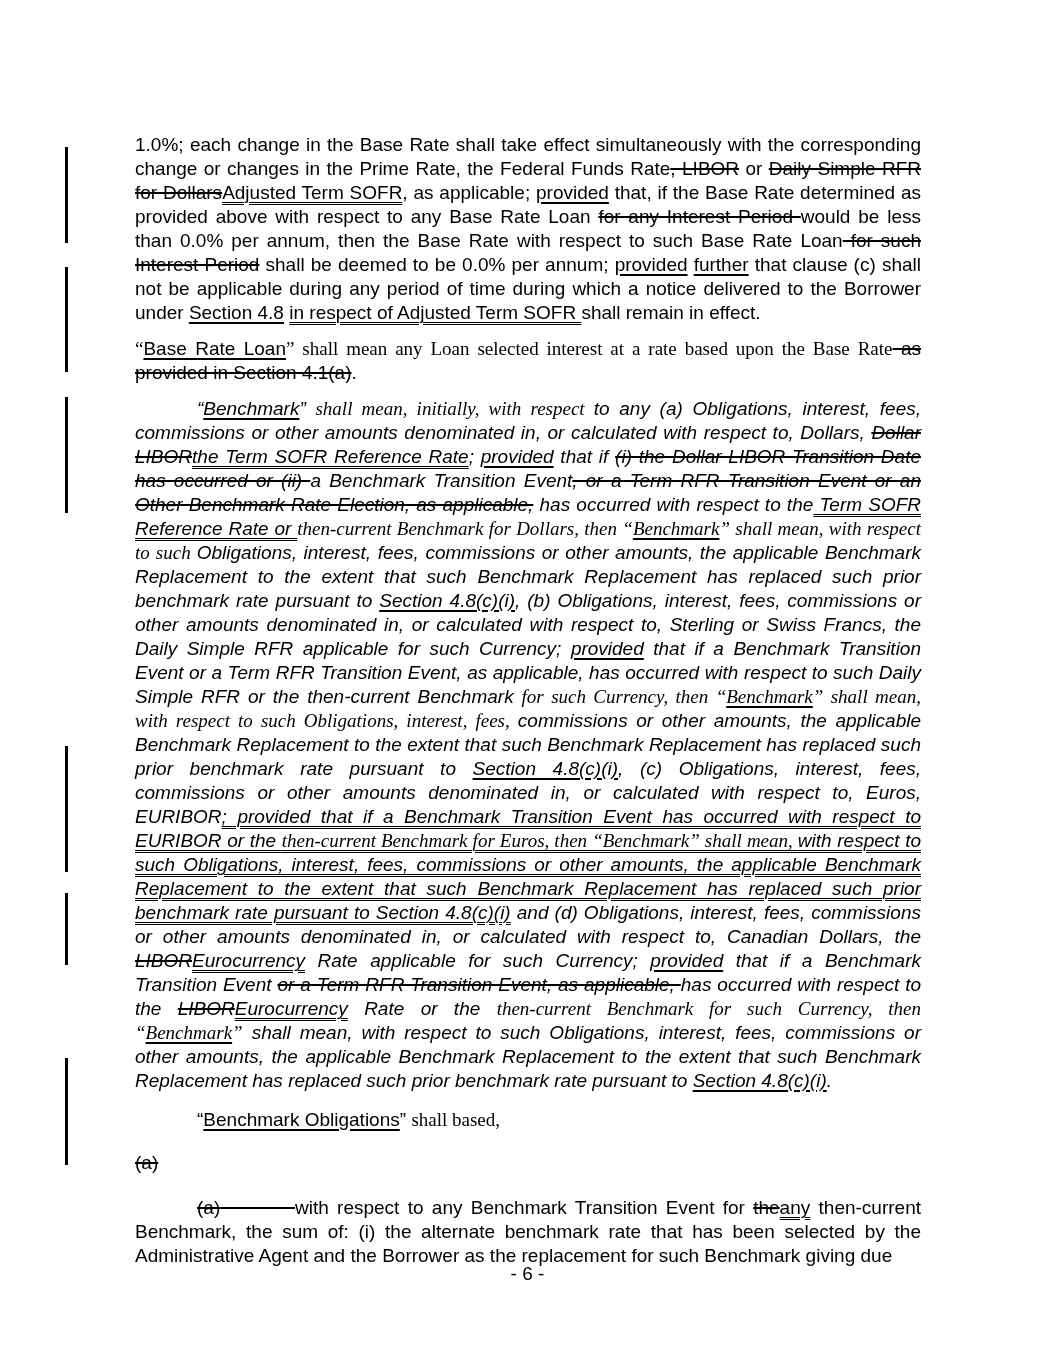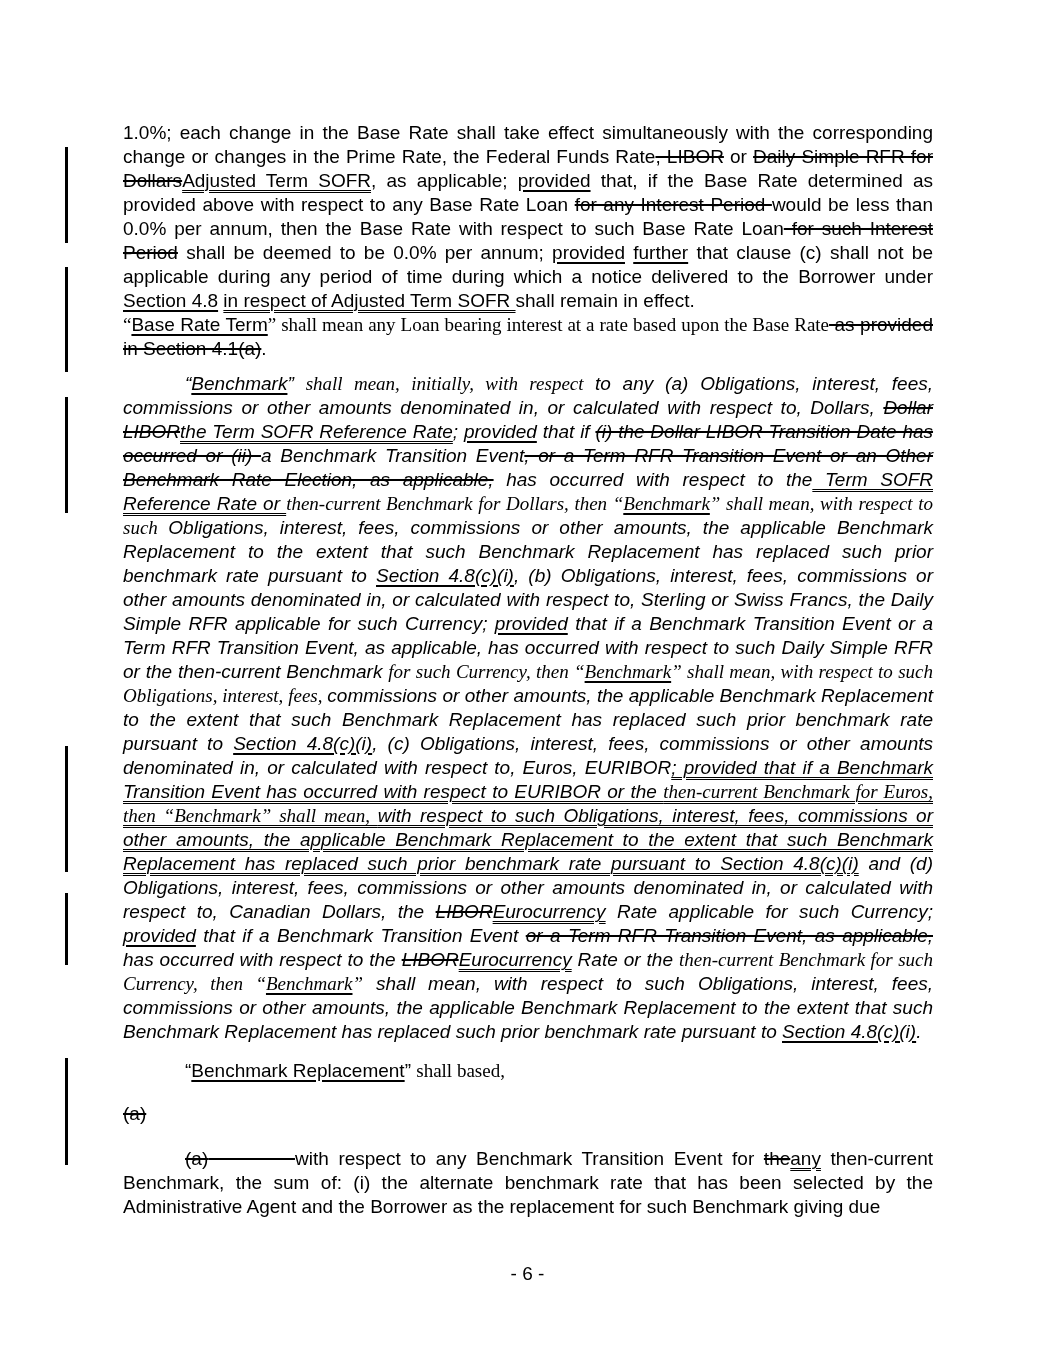--- a/index.html
+++ b/index.html
@@ -11,21 +11,21 @@
     color:#000;
   }
   #doc{
     position:absolute;
     left:123px;top:121px;width:810px;
     font-family:"Liberation Sans",sans-serif;
     font-size:19px;line-height:24px;
     text-align:justify;
     color:#000;
   }
-  .para{margin:0;padding:0;}
+  .para{margin:12px;padding:0;}
   .indent{text-indent:62px;}
   .mt-benchmark{margin-top:11px;font-style:italic;}
   .mt-benchrepl{margin-top:15px;}
   .mt-clause-a-del{margin-top:19px;}
   .mt-clause-a{margin-top:21px;}
   
   .r-n  {font-family:"Liberation Sans",sans-serif;}
   .r-ns {font-family:"Liberation Serif",serif;}
   .r-d  {font-family:"Liberation Sans",sans-serif;text-decoration:line-through;text-decoration-thickness:2px;}
   .r-td {font-family:"Liberation Sans",sans-serif;text-decoration:line-through;text-decoration-thickness:2px;}
@@ -51,22 +51,22 @@
 
   <div class="change-bar" style="top:147px;height:96px;"></div>
   <div class="change-bar" style="top:267px;height:105px;"></div>
   <div class="change-bar" style="top:397px;height:116px;"></div>
   <div class="change-bar" style="top:746px;height:126px;"></div>
   <div class="change-bar" style="top:893px;height:72px;"></div>
   <div class="change-bar" style="top:1058px;height:107px;"></div>
 
   <div id="doc">
     <p class="para"><span class="r-n">1.0%; each change in the Base Rate shall take effect simultaneously with the corresponding change or changes in the Prime Rate, the Federal Funds Rate</span><span class="r-d">, LIBOR</span><span class="r-n"> or </span><span class="r-d">Daily Simple RFR for Dollars</span><span class="r-ins">Adjusted Term SOFR</span><span class="r-n">, as applicable; </span><span class="r-u">provided</span><span class="r-n"> that, if the Base Rate determined as provided above with respect to any Base Rate Loan </span><span class="r-d">for any Interest Period </span><span class="r-n">would be less than 0.0% per annum, then the Base Rate with respect to such Base Rate Loan</span><span class="r-d"> for such Interest Period</span><span class="r-n"> shall be deemed to be 0.0% per annum; </span><span class="r-u">provided</span><span class="r-n"> </span><span class="r-u">further</span><span class="r-n"> that clause (c) shall not be applicable during any period of time during which a notice delivered to the Borrower under </span><span class="r-u">Section 4.8</span><span class="r-n"> </span><span class="r-ins">in respect of Adjusted Term SOFR </span><span class="r-n">shall remain in effect.</span></p>
-    <p class="para"><span class="r-ns">“</span><span class="r-u">Base Rate Term</span><span class="r-ns">” shall mean any Loan bearing interest at a rate based upon the Base Rate</span><span class="r-d"> as provided in Section 4.1(a)</span><span class="r-n">.</span></p>
+    <p class="para"><span class="r-ns">“</span><span class="r-u">Base Rate Loan</span><span class="r-ns">” shall mean any Loan selected interest at a rate based upon the Base Rate</span><span class="r-d"> as provided in Section 4.1(a)</span><span class="r-n">.</span></p>
     <p class="para indent mt-benchmark"><span class="r-n">“</span><span class="r-u">Benchmark</span><span class="r-n">” </span><span class="r-ns">shall mean, initially, with respect </span><span class="r-n">to any (a) Obligations, interest, fees, commissions or other amounts denominated in, or calculated with respect to, Dollars, </span><span class="r-d">Dollar LIBOR</span><span class="r-ins">the Term SOFR Reference Rate</span><span class="r-n">; </span><span class="r-u">provided</span><span class="r-n"> that if </span><span class="r-d">(i) the Dollar LIBOR Transition Date has occurred or (ii) </span><span class="r-n">a Benchmark Transition Event</span><span class="r-d">, or a Term RFR Transition Event or an Other Benchmark Rate Election, as applicable,</span><span class="r-n"> has occurred with respect to the</span><span class="r-ins"> Term SOFR Reference Rate or </span><span class="r-ns">then-current Benchmark for Dollars, then “</span><span class="r-us">Benchmark</span><span class="r-ns">” shall mean, with respect to such </span><span class="r-n">Obligations, interest, fees, commissions or other amounts, the applicable Benchmark Replacement to the extent that such Benchmark Replacement has replaced such prior benchmark rate pursuant to </span><span class="r-u">Section 4.8(c)(i)</span><span class="r-n">, (b) Obligations, interest, fees, commissions or other amounts denominated in, or calculated with respect to, Sterling or Swiss Francs, the Daily Simple RFR applicable for such Currency; </span><span class="r-u">provided</span><span class="r-n"> that if a Benchmark Transition Event or a Term RFR Transition Event, as applicable, has occurred with respect to such Daily Simple RFR or the then-current Benchmark </span><span class="r-ns">for such Currency, then “</span><span class="r-us">Benchmark</span><span class="r-ns">” shall mean, with respect to such Obligations, interest, fees, </span><span class="r-n">commissions or other amounts, the applicable Benchmark Replacement to the extent that such Benchmark Replacement has replaced such prior benchmark rate pursuant to </span><span class="r-u">Section 4.8(c)(i)</span><span class="r-n">, (c) Obligations, interest, fees, commissions or other amounts denominated in, or calculated with respect to, Euros, EURIBOR</span><span class="r-ins">; provided that if a Benchmark Transition Event has occurred with respect to EURIBOR or the </span><span class="r-inss">then-current Benchmark for Euros, then “Benchmark” shall mean, </span><span class="r-ins">with respect to such Obligations, interest, fees, commissions or other amounts, the applicable Benchmark Replacement to the extent that such Benchmark Replacement has replaced such prior benchmark rate pursuant to Section 4.8(c)(i)</span><span class="r-n"> and (d) Obligations, interest, fees, commissions or other amounts denominated in, or calculated with respect to, Canadian Dollars, the </span><span class="r-d">LIBOR</span><span class="r-ins">Eurocurrency</span><span class="r-n"> Rate applicable for such Currency; </span><span class="r-u">provided</span><span class="r-n"> that if a Benchmark Transition Event </span><span class="r-d">or a Term RFR Transition Event, as applicable, </span><span class="r-n">has occurred with respect to the </span><span class="r-d">LIBOR</span><span class="r-ins">Eurocurrency</span><span class="r-n"> Rate or the </span><span class="r-ns">then-current Benchmark for such Currency, then “</span><span class="r-us">Benchmark</span><span class="r-ns">”</span><span class="r-n"> shall mean, with respect to such Obligations, interest, fees, commissions or other amounts, the applicable Benchmark Replacement to the extent that such Benchmark Replacement has replaced such prior benchmark rate pursuant to </span><span class="r-u">Section 4.8(c)(i)</span><span class="r-n">.</span></p>
-    <p class="para indent mt-benchrepl"><span class="r-n">“</span><span class="r-u">Benchmark Replacement</span><span class="r-n">” </span><span class="r-ns">shall based,</span></p>
+    <p class="para indent mt-benchrepl"><span class="r-n">“</span><span class="r-u">Benchmark Obligations</span><span class="r-n">” </span><span class="r-ns">shall based,</span></p>
     <p class="para mt-clause-a-del"><span class="r-d">(a)</span></p>
     <p class="para indent mt-clause-a"><span class="r-d">(a)</span><span class="r-td">&nbsp;&nbsp;&nbsp;&nbsp;&nbsp;&nbsp;&nbsp;&nbsp;&nbsp;</span><span class="r-n">with respect to any Benchmark Transition Event for </span><span class="r-d">the</span><span class="r-ins">any</span><span class="r-n"> then-current Benchmark, the sum of: (i) the alternate benchmark rate that has been selected by the Administrative Agent and the Borrower as the replacement for such Benchmark giving due</span></p>
   </div>
 
   <div id="footer">- 6 -</div>
 
 </div>
 
 </body></html>

